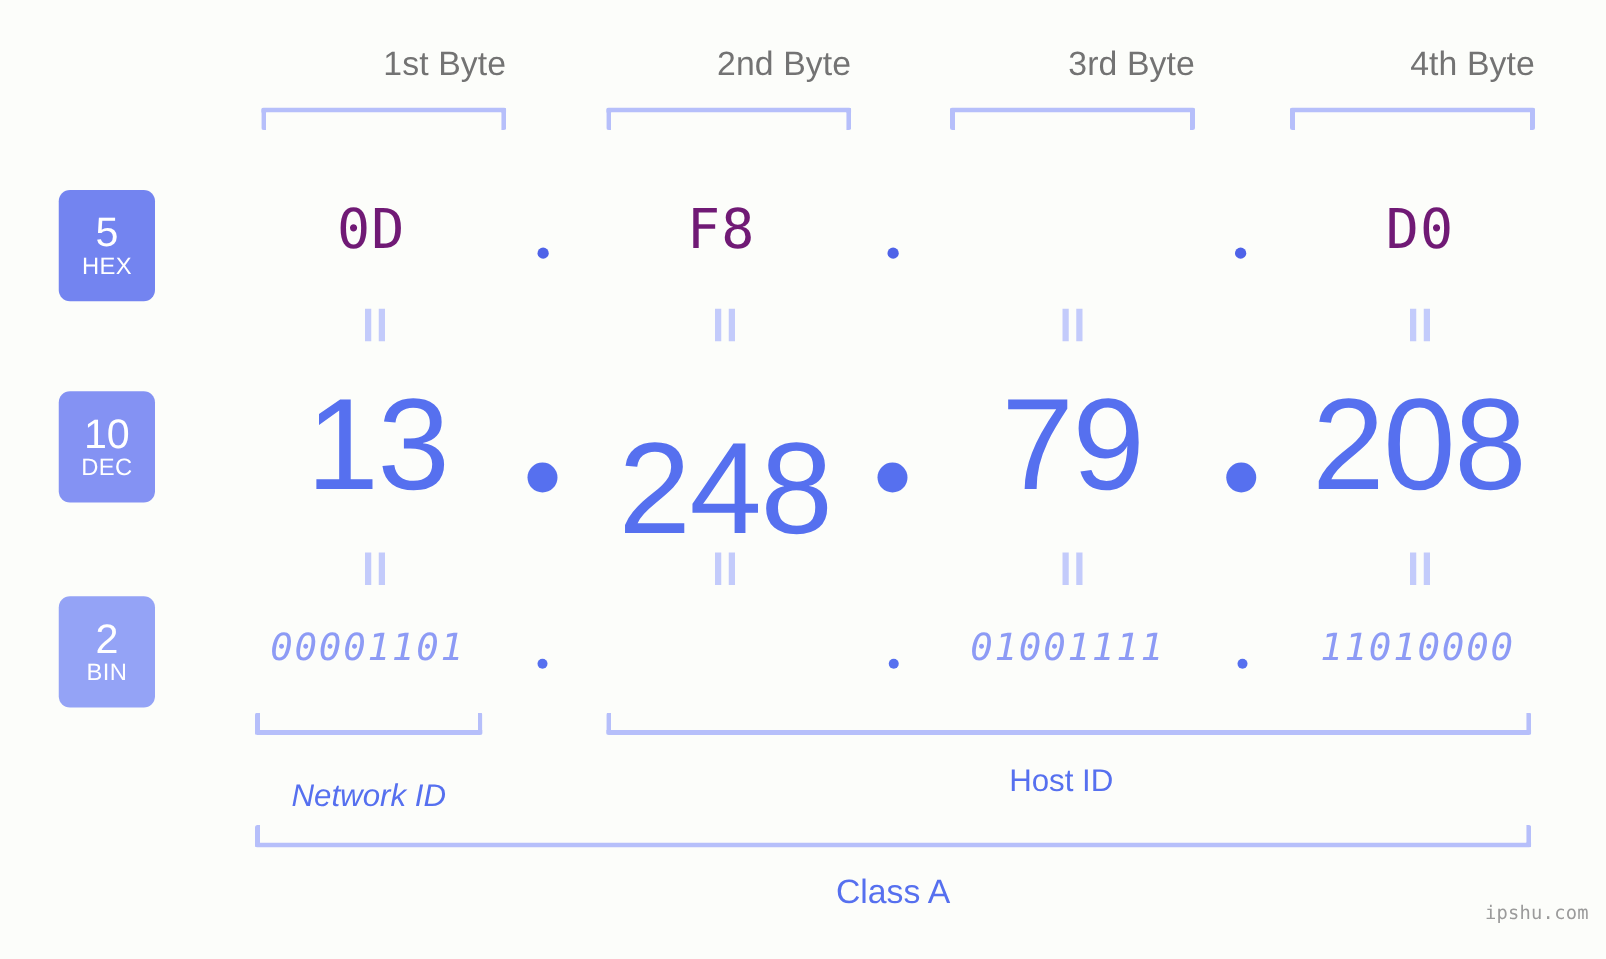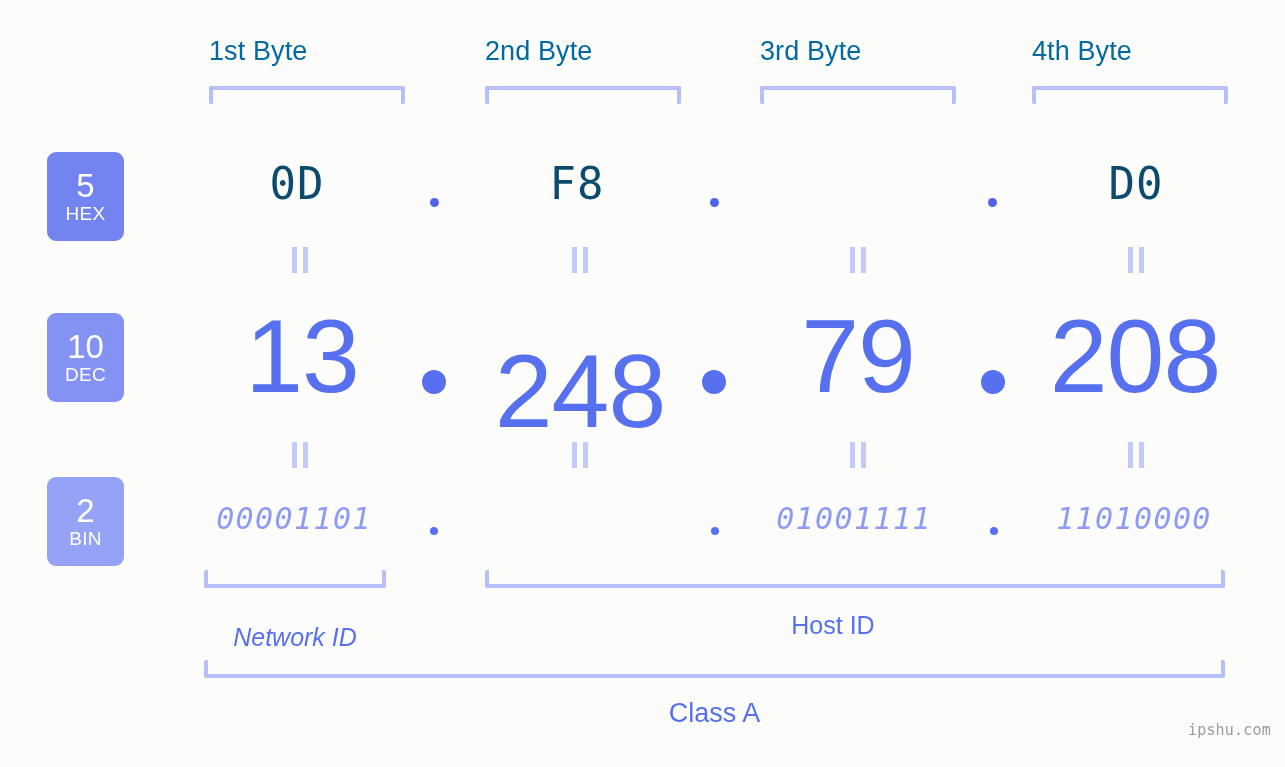--- a/index.html
+++ b/index.html
@@ -22,23 +22,23 @@
     width: 1285px;
     height: 767px;
   }
 
   
   .byte-label {
     position: absolute;
     top: 33px;
     height: 36px;
     line-height: 36px;
-    text-align: left;
+    text-align: right;
     font-size: 27px;
-    color: #0369a1;
+    color: #737373;
     font-family: "Liberation Sans", sans-serif;
     letter-spacing: 0.1px;
     white-space: nowrap;
   }
 
   
   .bracket-top {
     position: absolute;
     box-sizing: border-box;
     border: 4px solid #b6bffa;
@@ -84,21 +84,21 @@
   .cell {
     position: absolute;
     text-align: center;
     white-space: nowrap;
   }
 
   .hex-val {
     font-family: "DejaVu Sans Mono", monospace;
     font-size: 44px;
     line-height: 52px;
-    color: #0c4a6e;
+    color: #701a75;
     letter-spacing: 1px;
   }
 
   .dec-val {
     font-family: "Liberation Sans", sans-serif;
     font-size: 104px;
     line-height: 112px;
     color: #5670ef;
     letter-spacing: -1px;
   }
@@ -251,20 +251,20 @@
   <div class="dot dot-bin" style="left:430px;top:527px;"></div>
   <div class="dot dot-bin" style="left:711px;top:527px;"></div>
   <div class="cell bin-val" style="left:756px;top:500px;width:196px;">01001111</div>
   <div class="dot dot-bin" style="left:990px;top:527px;"></div>
   <div class="cell bin-val" style="left:1036px;top:500px;width:196px;">11010000</div>
 
   <div class="bracket-bottom" style="left:204px;top:570px;width:182px;"></div>
   <div class="bracket-bottom" style="left:485px;top:570px;width:740px;"></div>
 
   <div class="id-label" style="left:204px;top:623px;width:182px;font-style:italic;">Network ID</div>
-  <div class="id-label" style="left:463px;top:611px;width:740px;">Host ID</div>
+  <div class="id-label" style="left:479px;top:611px;width:740px;">Host ID</div>
 
   <div class="bracket-bottom" style="left:204px;top:660px;width:1021px;"></div>
   <div class="class-label" style="left:204px;top:698px;width:1021px;">Class A</div>
 
   <div class="watermark">ipshu.com</div>
 
 </div>
 
 </body></html>

